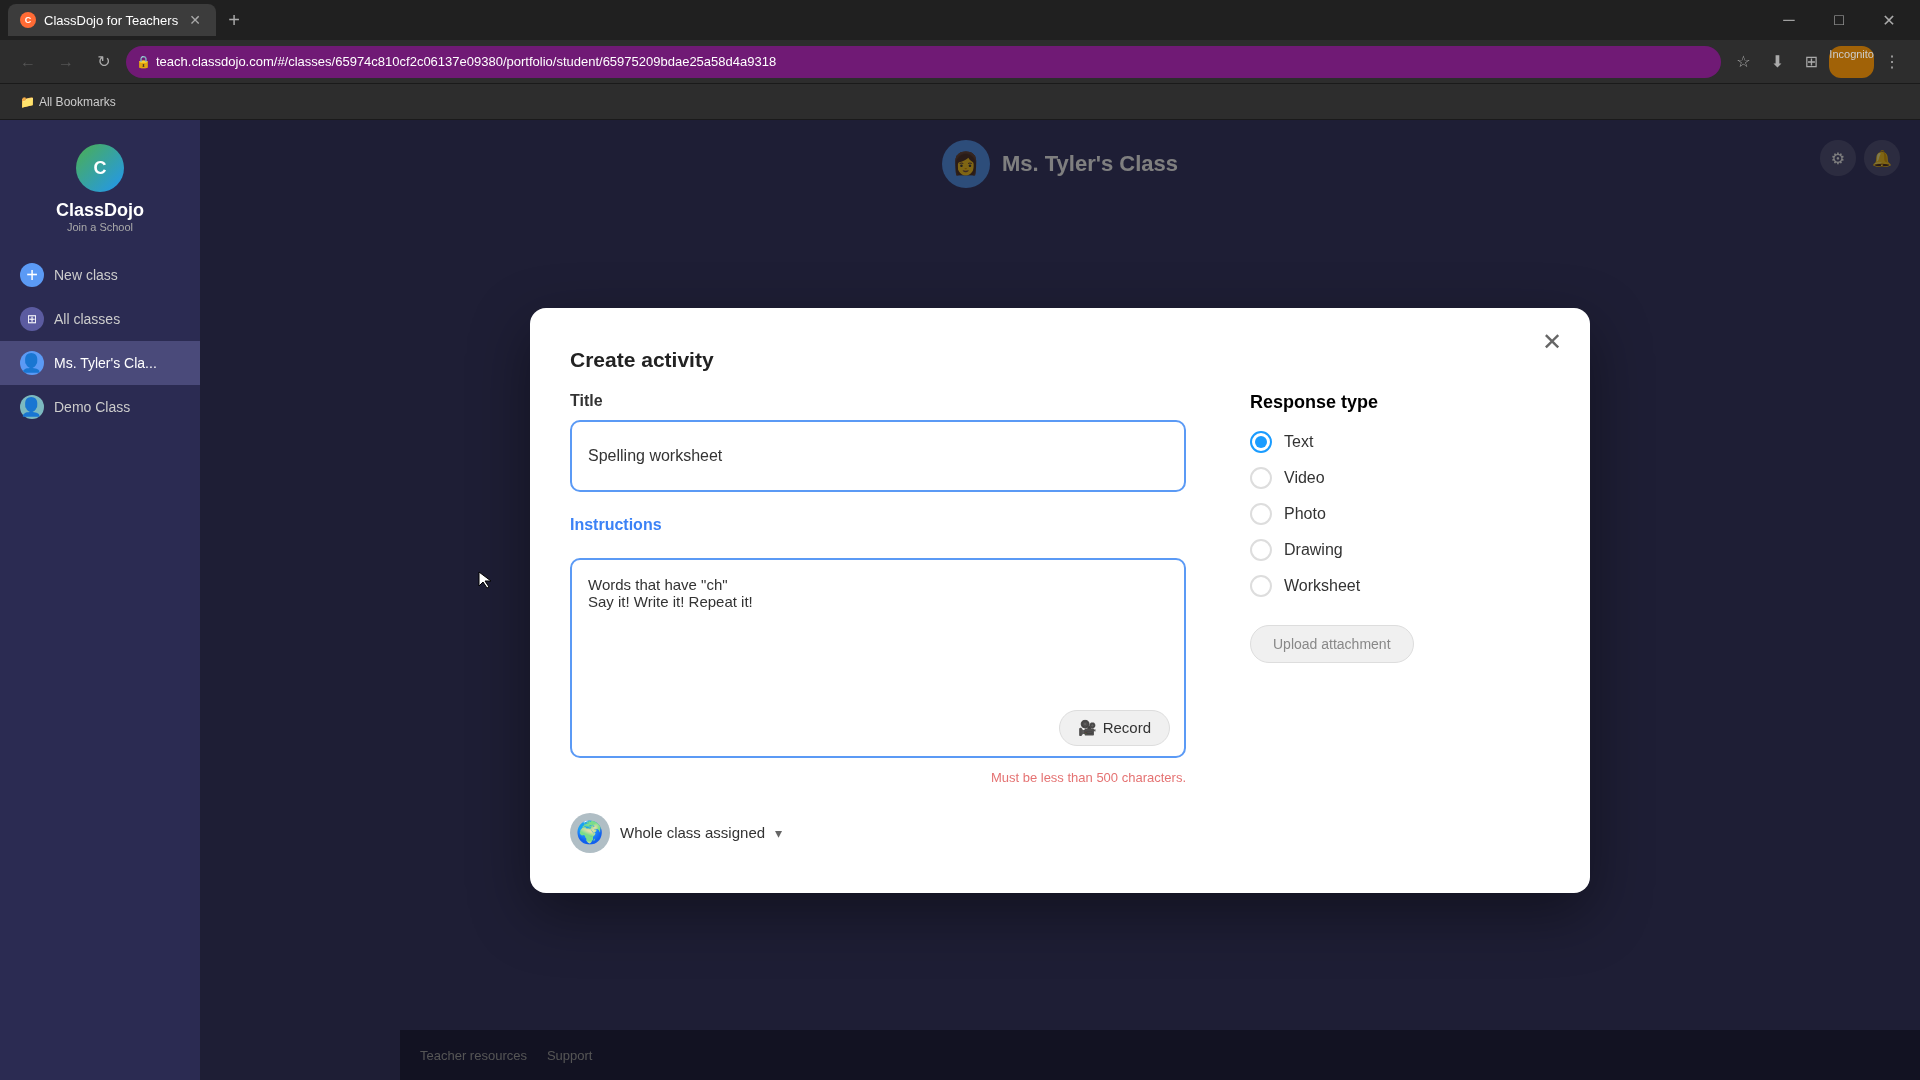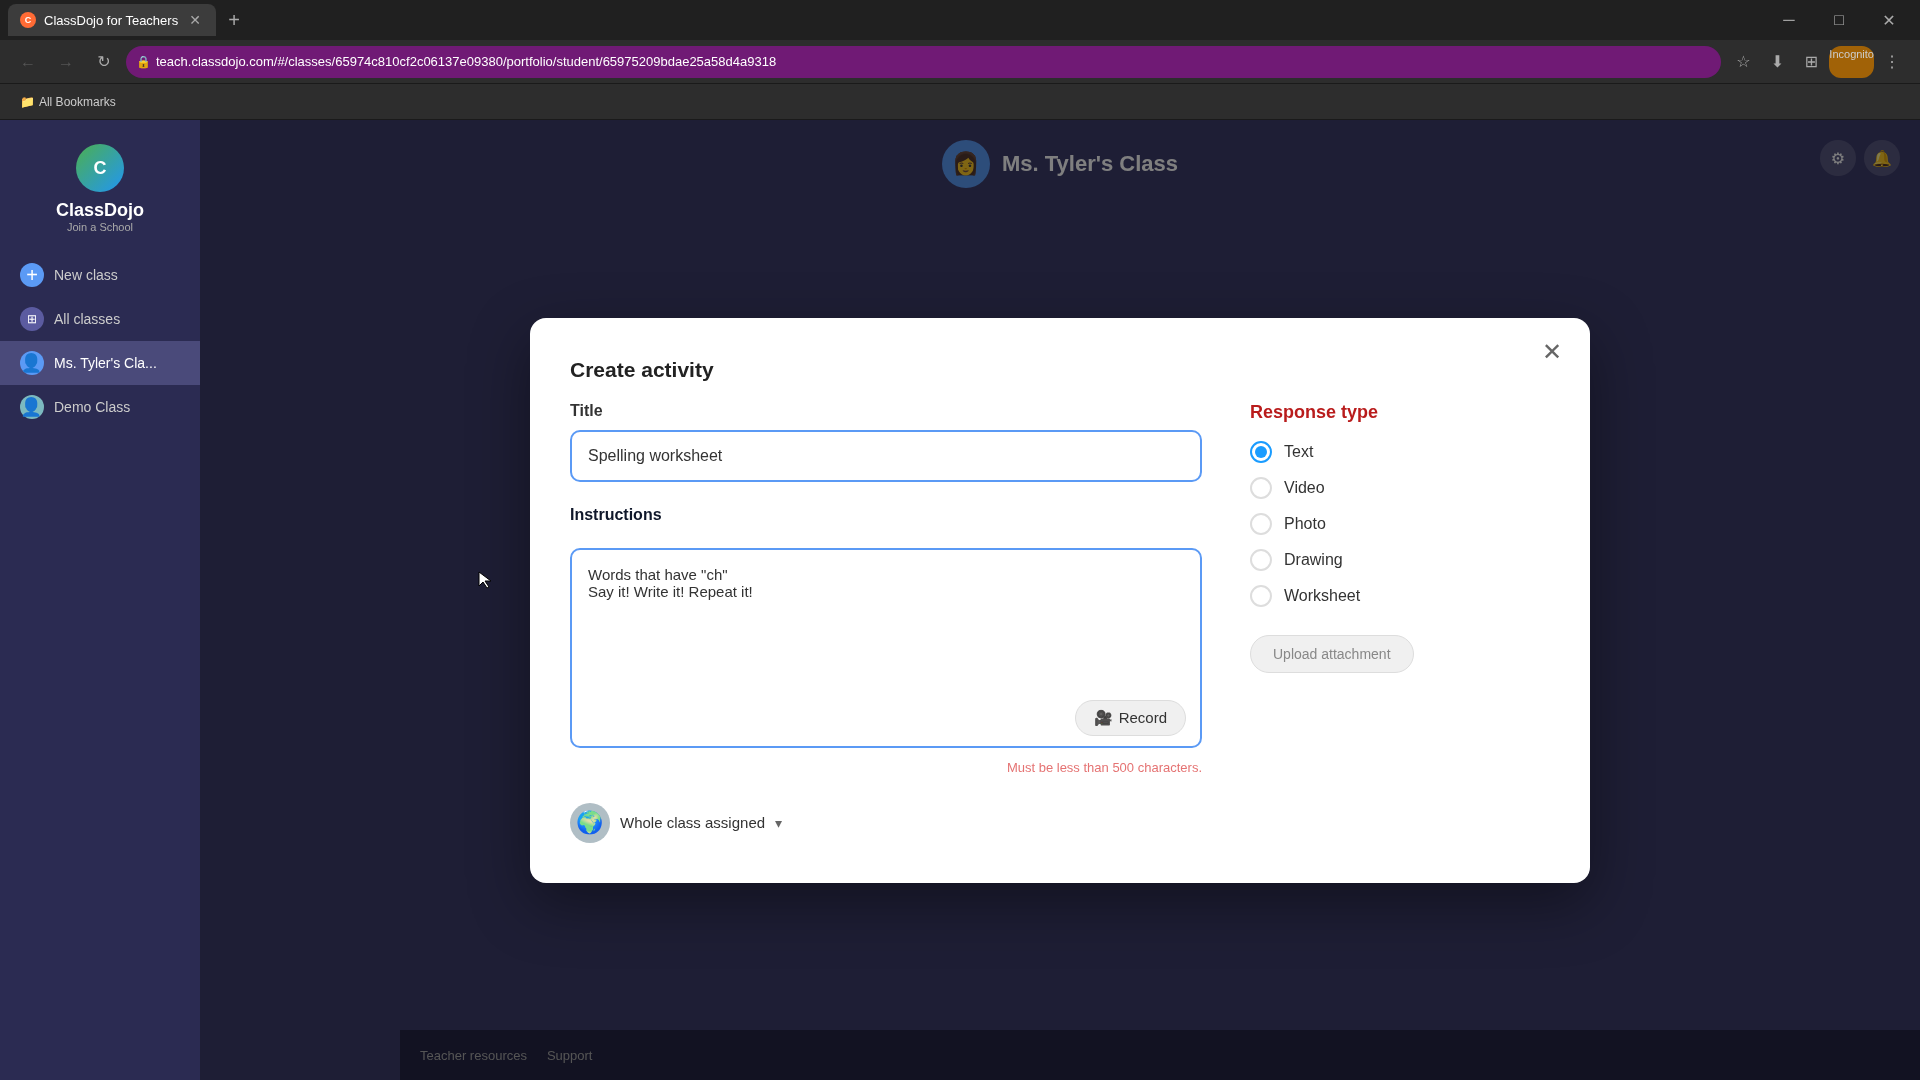--- a/index.html
+++ b/index.html
@@ -328,49 +328,49 @@
     }
     .modal-title {
       text-align: left;
       font-size: 21px;
       font-weight: bold;
       color: #222;
       margin-bottom: 20px;
     }
     .modal-body {
       display: flex;
-      gap: 48px;
+      gap: 64px;
     }
     .modal-left {
       flex: 1;
     }
     .modal-right {
       width: 300px;
     }
     .field-label {
       font-size: 16px;
       font-weight: 600;
       color: #333;
       margin-bottom: 10px;
     }
     .title-input {
       width: 100%;
-      height: 52px;
+      height: 72px;
       border: 2px solid #5b9af5;
       border-radius: 10px;
       padding: 0 16px;
       font-size: 16px;
       color: #333;
       outline: none;
       margin-bottom: 24px;
     }
     .instructions-label {
       font-size: 16px;
       font-weight: 600;
-      color: #0f172a;
+      color: #3b82f6;
       margin-bottom: 24px;
     }
     .instructions-area {
       width: 100%;
       height: 200px;
       border: 2px solid #5b9af5;
       border-radius: 10px;
       padding: 16px;
       font-size: 15px;
       color: #333;
@@ -443,21 +443,21 @@
       font-size: 17px;
       font-weight: 600;
       cursor: pointer;
       min-width: 180px;
     }
 
     
     .response-type-label {
       font-size: 18px;
       font-weight: 700;
-      color: #b91c1c;
+      color: #000000;
       margin-bottom: 18px;
     }
     .response-options {
       display: flex;
       flex-direction: column;
       gap: 14px;
       margin-bottom: 28px;
     }
     .response-option {
       display: flex;

